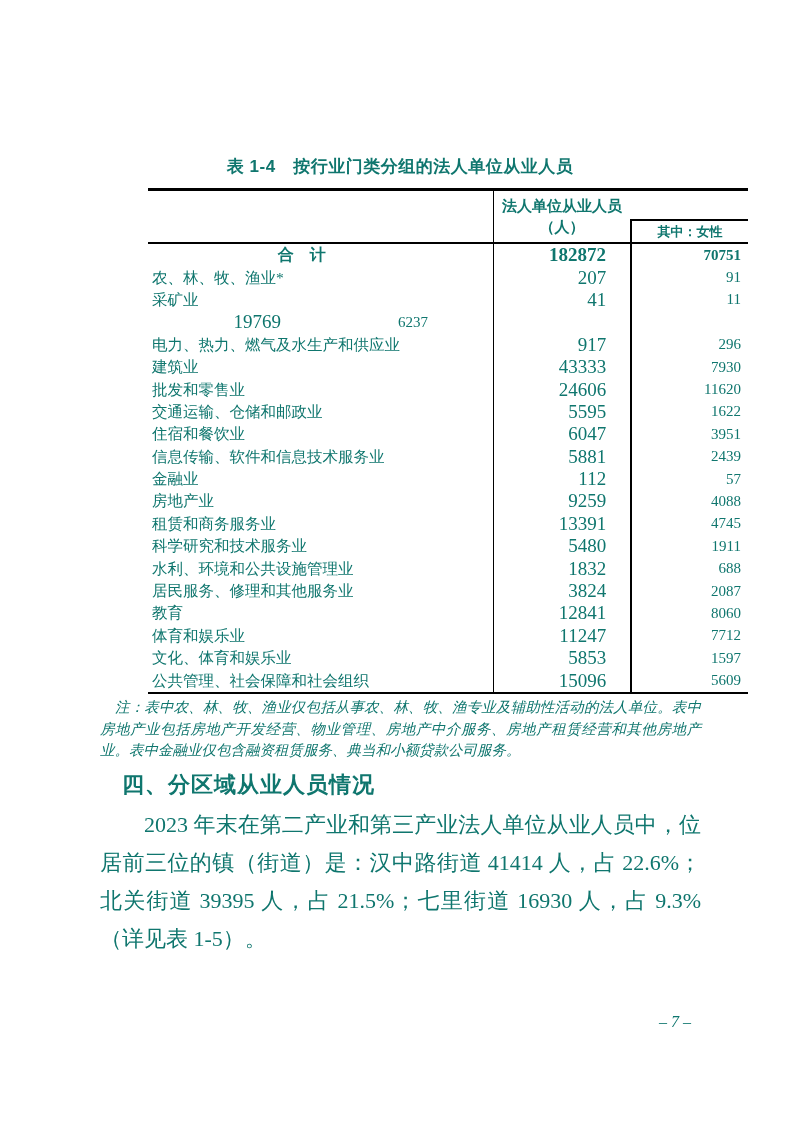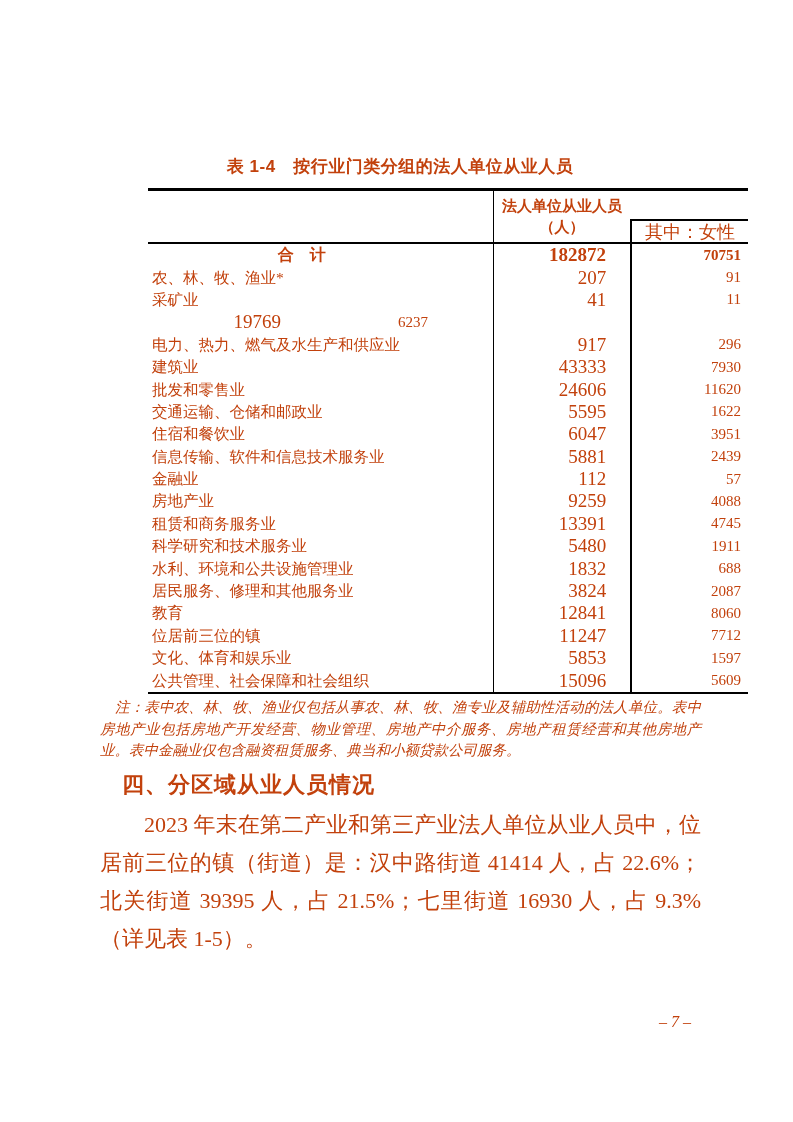--- a/index.html
+++ b/index.html
@@ -2,21 +2,21 @@
 <html><head>
 <meta charset="utf-8">
 <style>
   * { margin: 0; padding: 0; box-sizing: border-box; }
   html, body { background: #ffffff; }
   .page {
     position: relative;
     width: 793px;
     height: 1122px;
     background: #ffffff;
-    color: #c2410c;
+    color: #0f766e;
     font-family: "Liberation Serif", "DejaVu Serif", serif;
     overflow: hidden;
   }
 
   .doc-title {
     position: absolute;
     left: 100px; top: 155px; width: 600px;
     text-align: center;
     font-family: "Liberation Sans", "DejaVu Sans", sans-serif;
     font-weight: bold;
@@ -38,21 +38,21 @@
   .hdr-col2 {
     position: absolute; left: 346px; top: 7px; width: 136px;
     text-align: center;
     font-family: "Liberation Sans", "DejaVu Sans", sans-serif;
     font-weight: bold; font-size: 15px; line-height: 21px;
   }
   .hdr-col3 {
     position: absolute; left: 484px; top: 36px; width: 116px;
     text-align: center;
     font-family: "Liberation Sans", "DejaVu Sans", sans-serif;
-    font-weight: normal; font-size: 18px; line-height: 16px;
+    font-weight: bold; font-size: 13px; line-height: 16px;
   }
 
   .rows { position: absolute; left: 0; top: 56px; width: 600px; }
   .trow { display: flex; height: 22.4px; align-items: center; gap: 32px; }
   .c-label {
     width: 345px; padding-left: 4px;
     font-size: 15.5px; line-height: 20px;
     white-space: nowrap; overflow: hidden;
   }
   .c-v1 {
@@ -201,21 +201,21 @@
         <div class="c-label">居民服务、修理和其他服务业</div>
         <div class="c-v1">3824</div>
         <div class="c-v2">2087</div>
       </div>
       <div class="trow">
         <div class="c-label">教育</div>
         <div class="c-v1">12841</div>
         <div class="c-v2">8060</div>
       </div>
       <div class="trow">
-        <div class="c-label">位居前三位的镇</div>
+        <div class="c-label">体育和娱乐业</div>
         <div class="c-v1">11247</div>
         <div class="c-v2">7712</div>
       </div>
       <div class="trow">
         <div class="c-label">文化、体育和娱乐业</div>
         <div class="c-v1">5853</div>
         <div class="c-v2">1597</div>
       </div>
       <div class="trow">
         <div class="c-label">公共管理、社会保障和社会组织</div>

